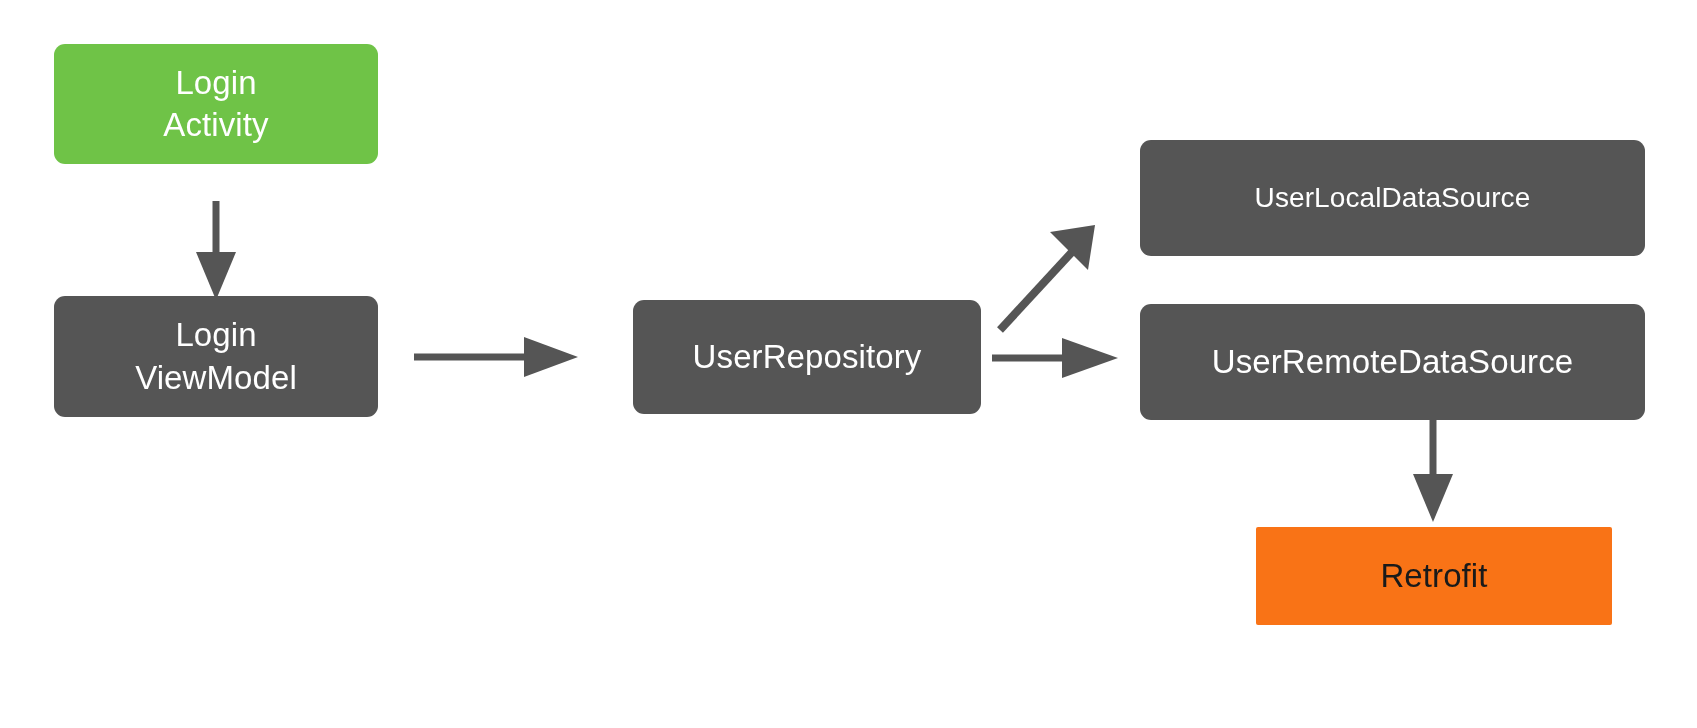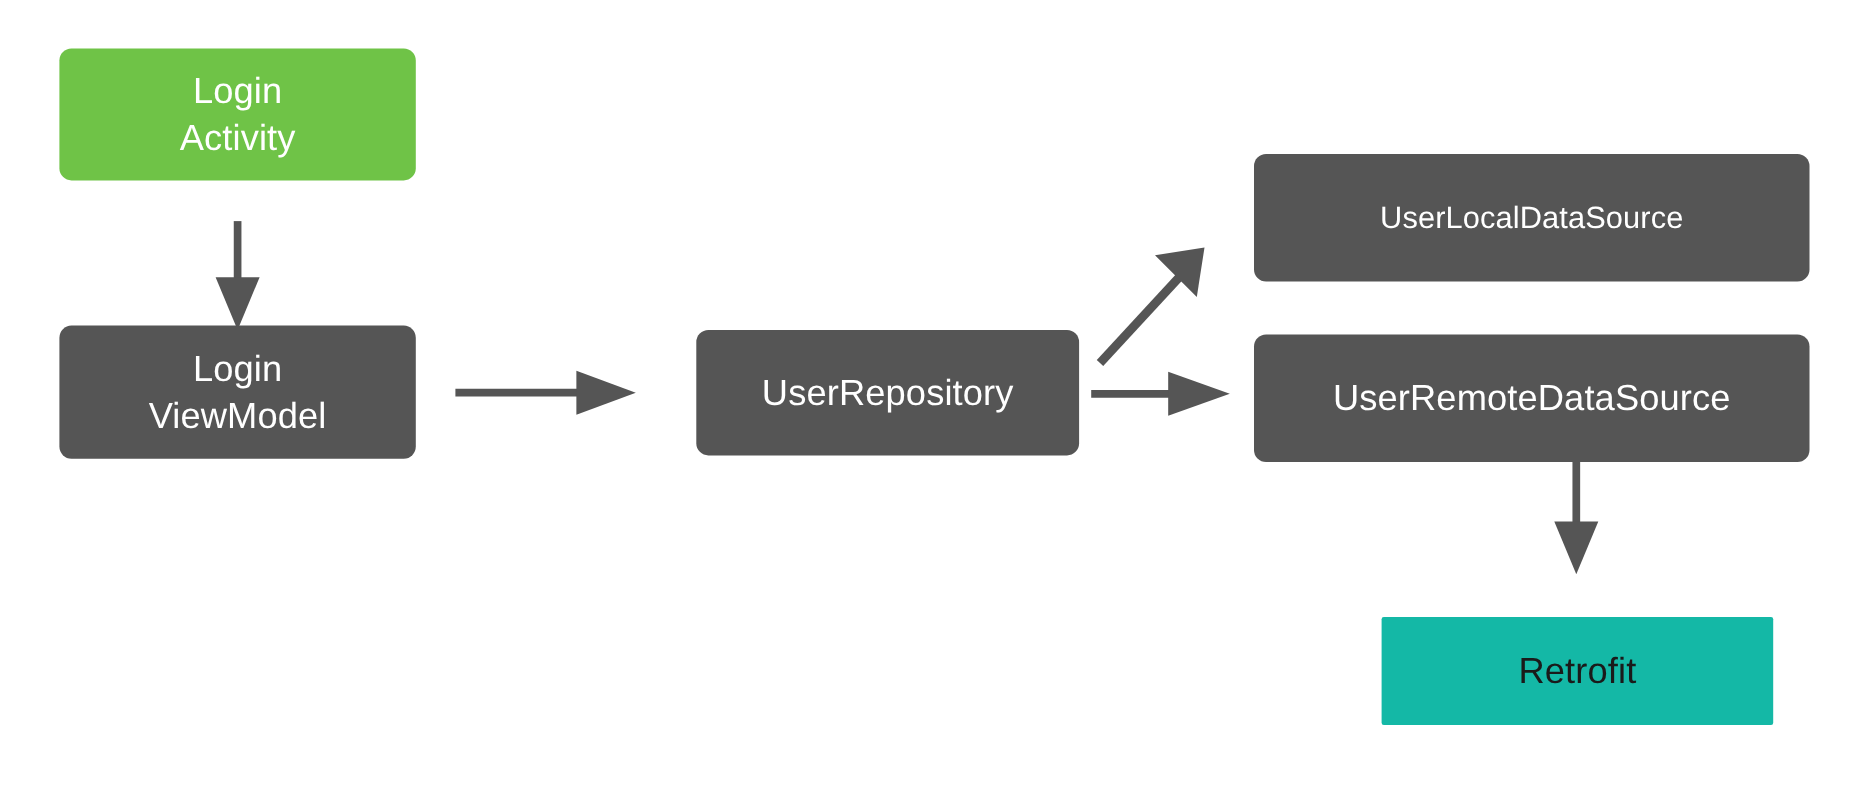--- a/index.html
+++ b/index.html
@@ -32,24 +32,23 @@
     background: #555555;
     color: #ffffff;
     border-radius: 11px;
   }
   .node-green {
     background: #6FC347;
     color: #ffffff;
     border-radius: 11px;
   }
   .node-light {
-    background: #14b8a6;
+    background: #f97316;
     color: #1a1a1a;
     border-radius: 2px;
-    margin-top: 34px;
   }
   #n-login-activity   { left: 54px;   top: 44px;  width: 324px; height: 120px; font-size: 33px; }
   #n-login-viewmodel  { left: 54px;   top: 296px; width: 324px; height: 121px; font-size: 33px; }
   #n-user-repository  { left: 613px;  top: 300px; width: 348px; height: 114px; font-size: 33px; margin-left: 20px; }
   #n-user-local-ds    { left: 1140px; top: 140px; width: 505px; height: 116px; font-size: 28px; }
   #n-user-remote-ds   { left: 1140px; top: 304px; width: 505px; height: 116px; font-size: 33px; }
   #n-retrofit         { left: 1256px; top: 527px; width: 356px; height: 98px;  font-size: 33px; }
 
   #edge-layer {
     position: absolute;

